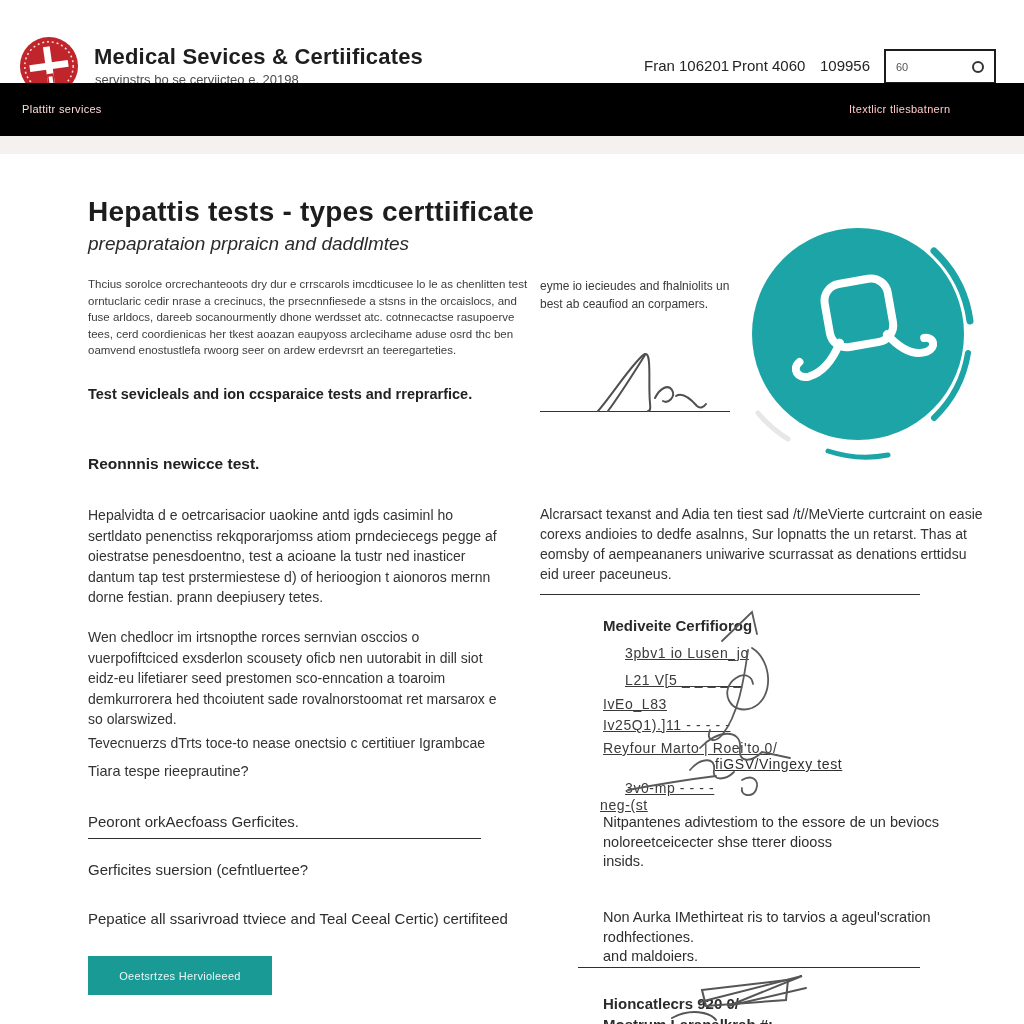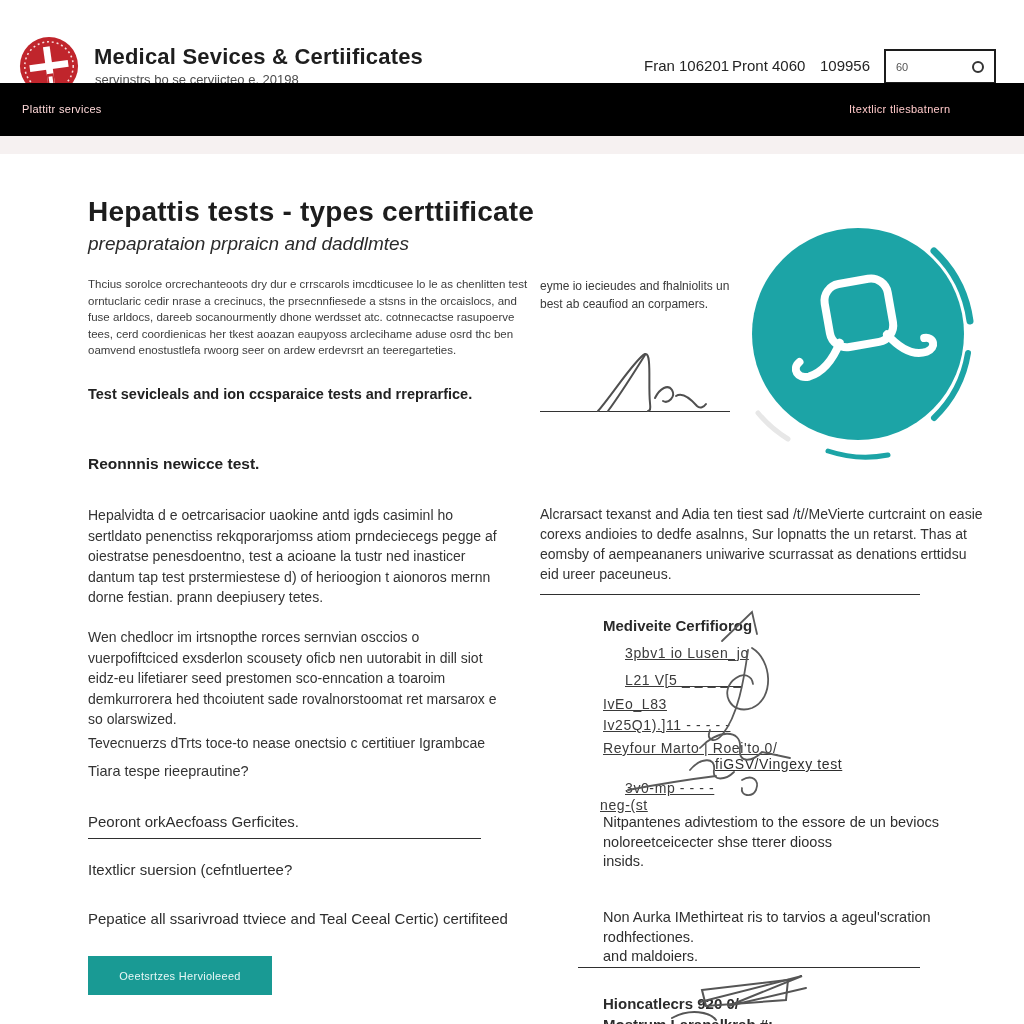--- a/index.html
+++ b/index.html
@@ -93,21 +93,21 @@
 <div class="h1-sub">prepaprataion prpraicn and daddlmtes</div>
 <p class="intro">Thcius sorolce orcrechanteoots dry dur e crrscarols imcdticusee lo le as chenlitten test orntuclaric cedir nrase a crecinucs, the prsecnnfiesede a stsns in the orcaislocs, and fuse arldocs, dareeb socanourmently dhone werdsset atc. cotnnecactse rasupoerve tees, cerd coordienicas her tkest aoazan eaupyoss arclecihame aduse osrd thc ben oamvend enostustlefa rwoorg seer on ardew erdevrsrt an teeregarteties.</p>
 <p class="bold-line">Test sevicleals and ion ccsparaice tests and rreprarfice.</p>
 <div class="sec-head">Reonnnis newicce test.</div>
 <p class="lpara1">Hepalvidta d e oetrcarisacior uaokine antd igds casiminl ho sertldato penenctiss rekqporarjomss atiom prndeciecegs pegge af oiestratse penesdoentno, test a acioane la tustr ned inasticer dantum tap test prstermiestese d) of herioogion t aionoros mernn dorne festian. prann deepiusery tetes.</p>
 <p class="lpara2">Wen chedlocr im irtsnopthe rorces sernvian osccios o vuerpofiftciced exsderlon scousety oficb nen uutorabit in dill siot eidz-eu lifetiarer seed prestomen sco-enncation a toaroim demkurrorera hed thcoiutent sade rovalnorstoomat ret marsarox e so olarswized.</p>
 <div class="lline1">Tevecnuerzs dTrts toce-to nease onectsio c certitiuer Igrambcae</div>
 <div class="lline2">Tiara tespe rieeprautine?</div>
 <div class="lline3">Peoront orkAecfoass Gerficites.</div>
 <div class="l-underline"></div>
-<div class="lline4">Itextlicr suersion (cefntluertee?</div>
+<div class="lline4">Gerficites suersion (cefntluertee?</div>
 <div class="lline5">Pepatice all ssarivroad ttviece and Teal Ceeal Certic) certifiteed</div>
 <button class="cta">Oeetsrtzes Hervioleeed</button>
 
 <div class="rnote">eyme io iecieudes and fhalniolits un
 best ab ceaufiod an corpamers.</div>
 <div class="sig-line"></div>
 
 <svg class="badge" viewBox="0 0 256 264">
   <circle cx="120" cy="131" r="106" fill="#1ca4a6"></circle>
   <path d="M 196 48 A 118 118 0 0 1 232 118" fill="none" stroke="#1ca4a6" stroke-width="7" stroke-linecap="round"></path>

